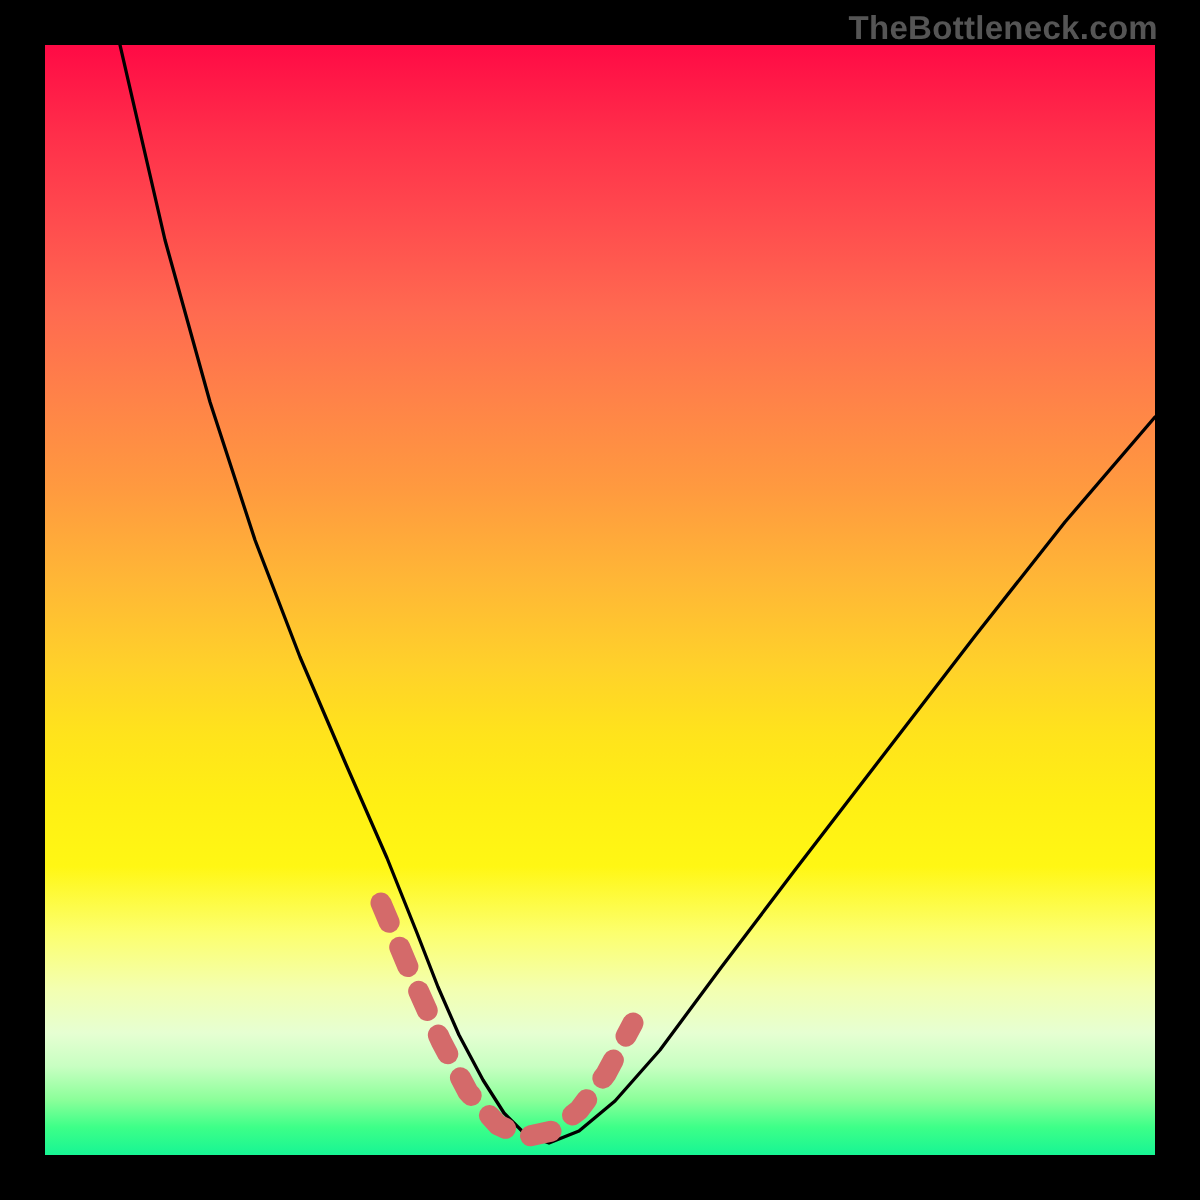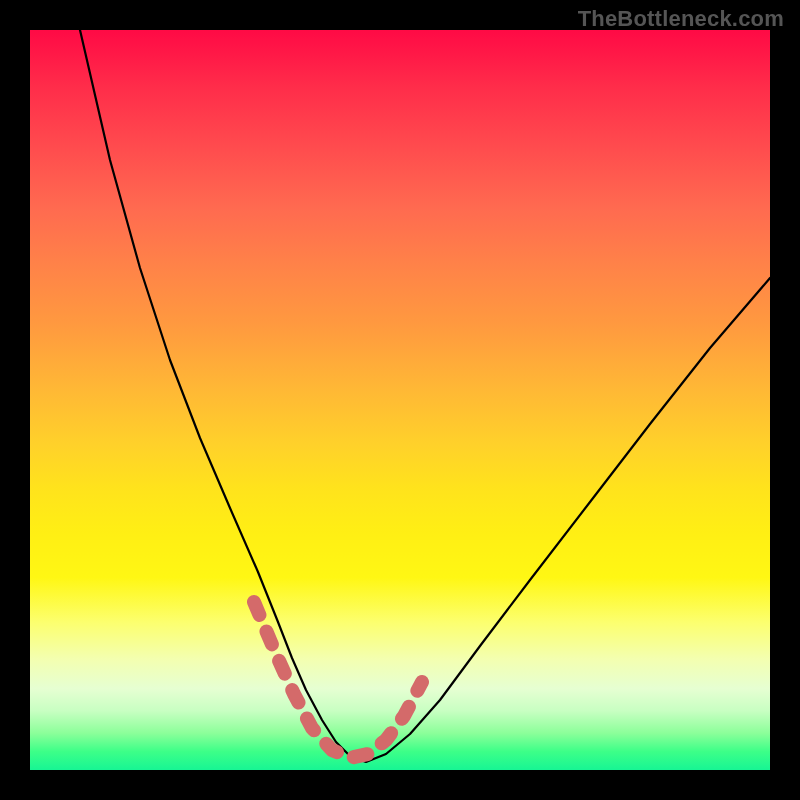--- a/index.html
+++ b/index.html
@@ -13,21 +13,21 @@
   }
   .stage {
     position: relative;
     width: 800px;
     height: 800px;
     background: #000;
   }
   .watermark {
     position: absolute;
     top: 6px;
-    right: 16px;
+    right: 28px;
     color: #555;
     font-size: 22px;
     font-weight: 600;
     letter-spacing: 0.2px;
     z-index: 10;
   }
   .plot-frame {
     position: absolute;
     left: 30px;
     top: 30px;

